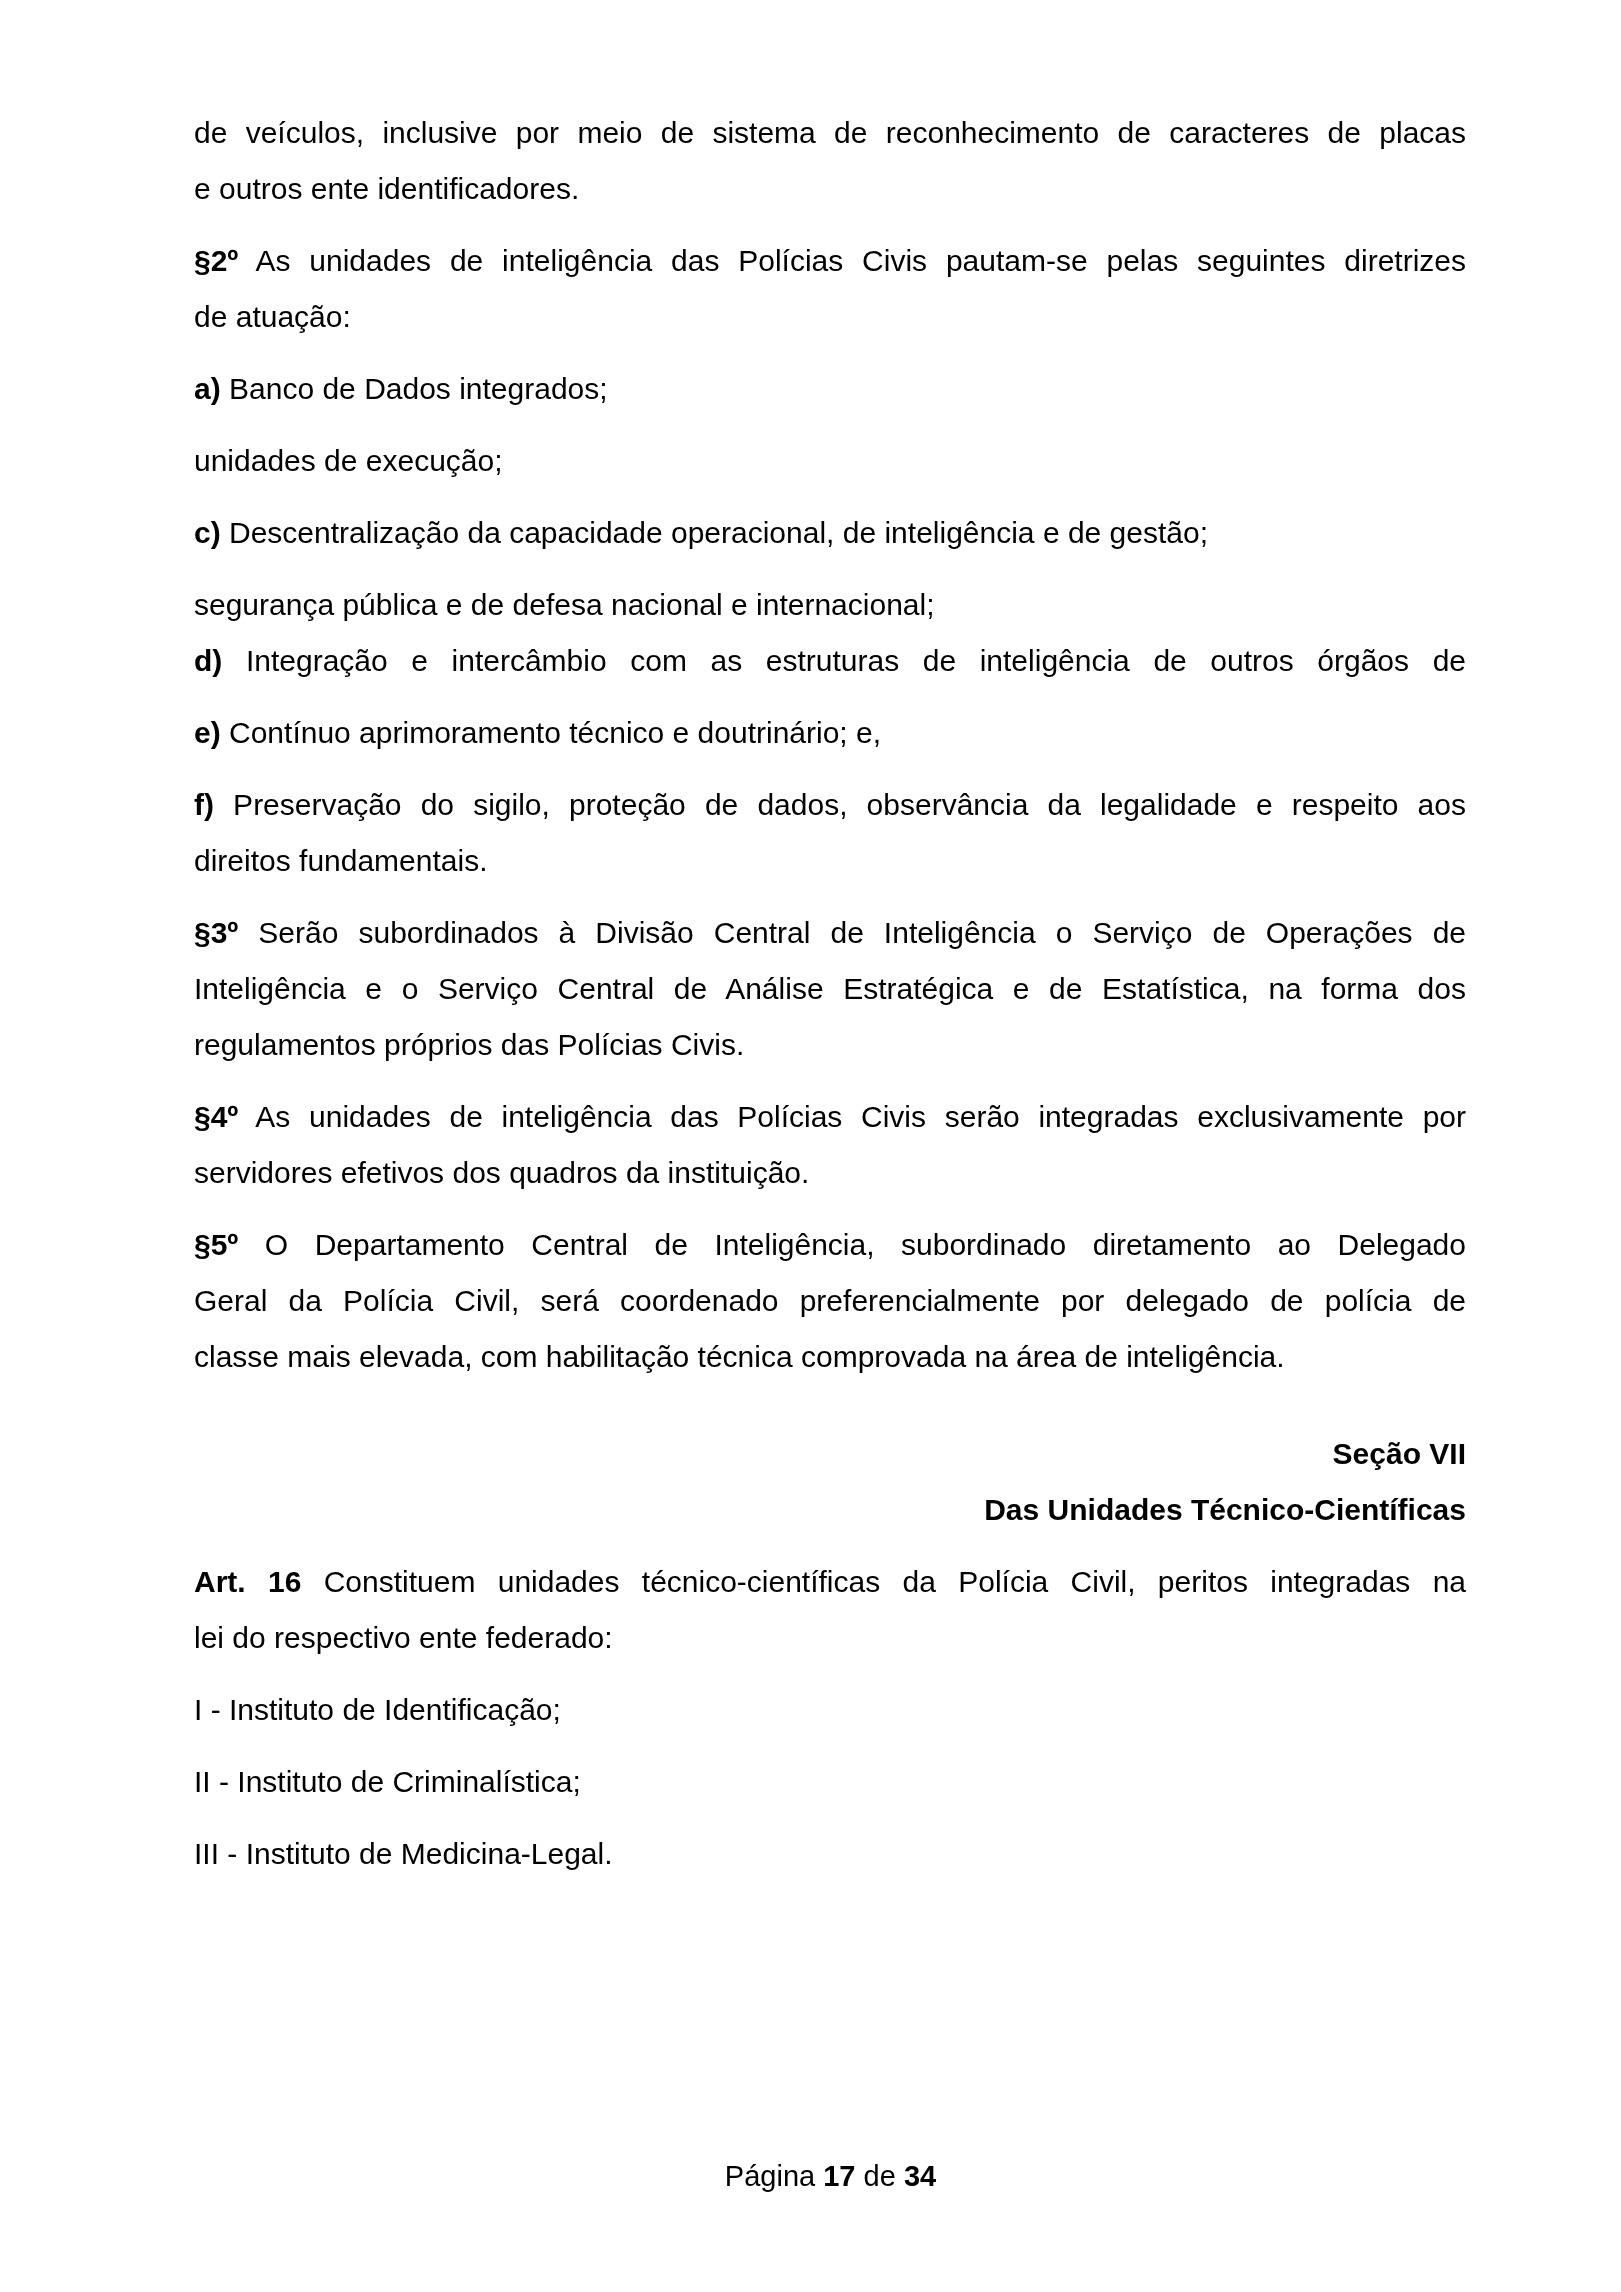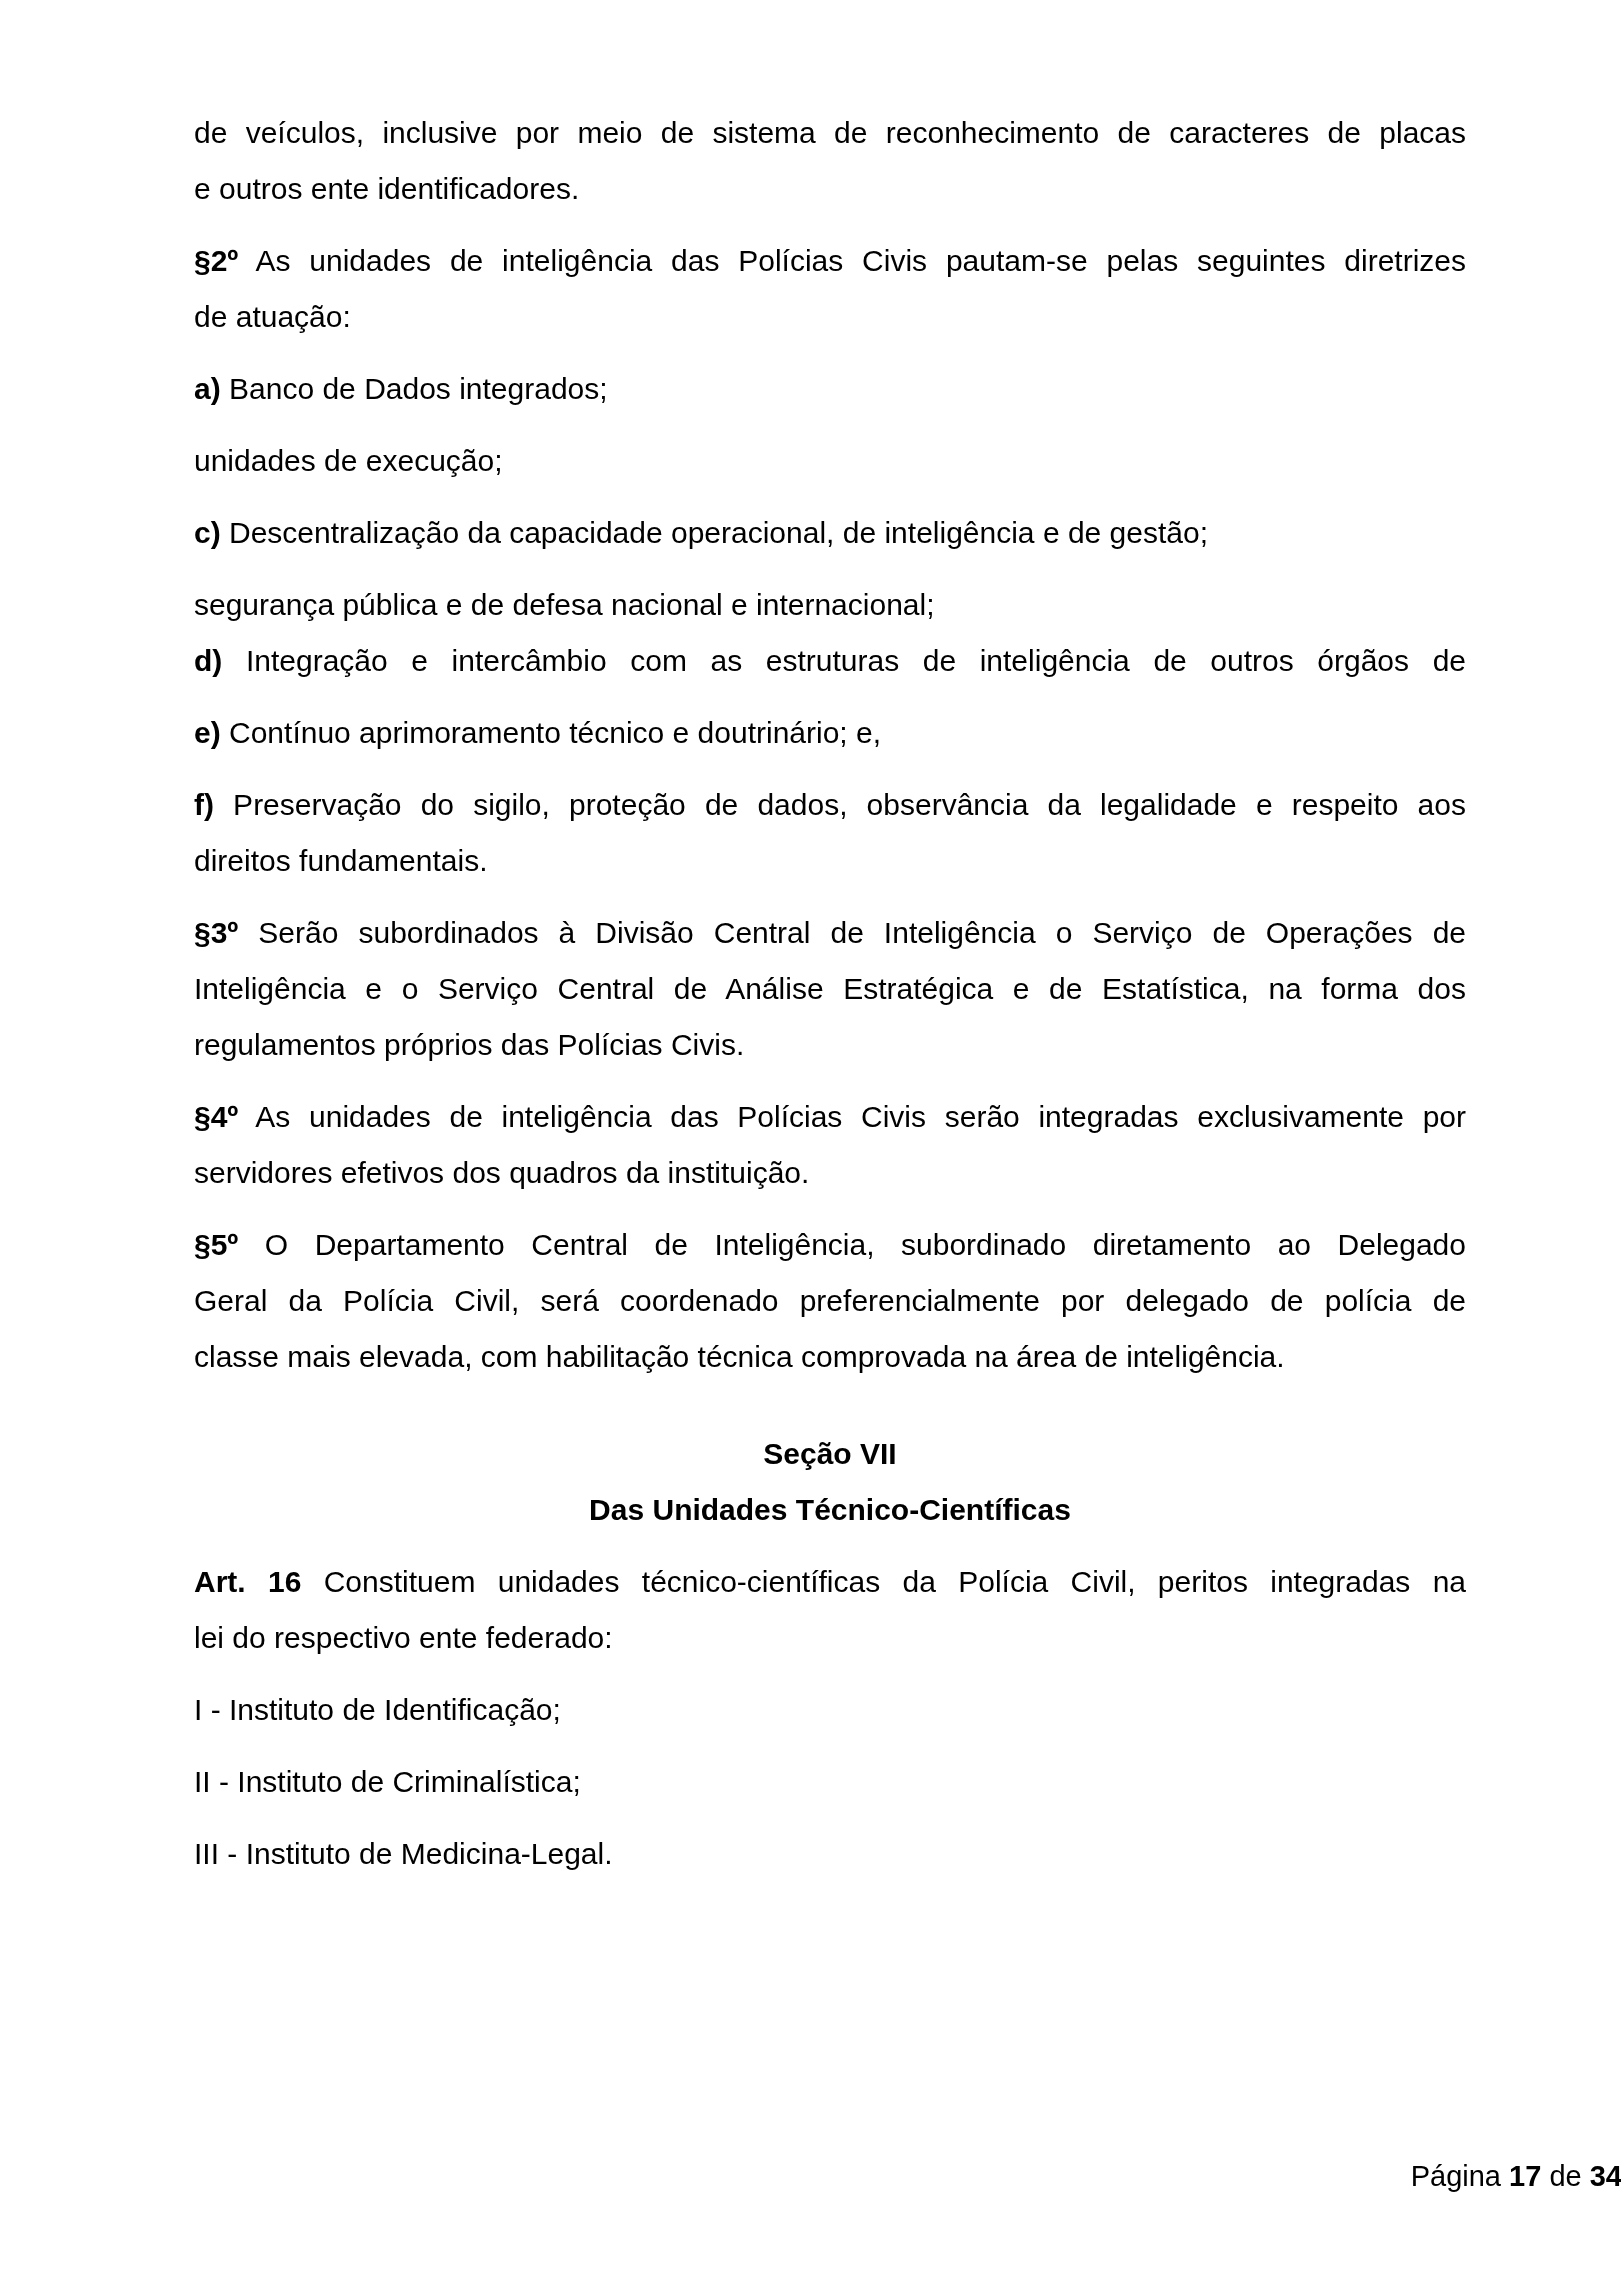--- a/index.html
+++ b/index.html
@@ -43,32 +43,32 @@
     }
     b, .bold {
       font-weight: bold;
     }
     .heading-block {
       margin-top: 41px;
       margin-bottom: 16px;
     }
     .heading {
       display: block;
-      text-align: center;
+      text-align: right;
       font-weight: bold;
       font-size: 30px;
       line-height: 56px;
       height: 56px;
     }
     .footer {
       position: absolute;
       left: 0;
       width: 1622px;
       top: 2157px;
-      text-align: right;
+      text-align: center;
       font-size: 29px;
       line-height: 39px;
       padding-left: 39px;
       box-sizing: border-box;
     }
   </style>
 </head>
 <body>
 
 <div class="page">

